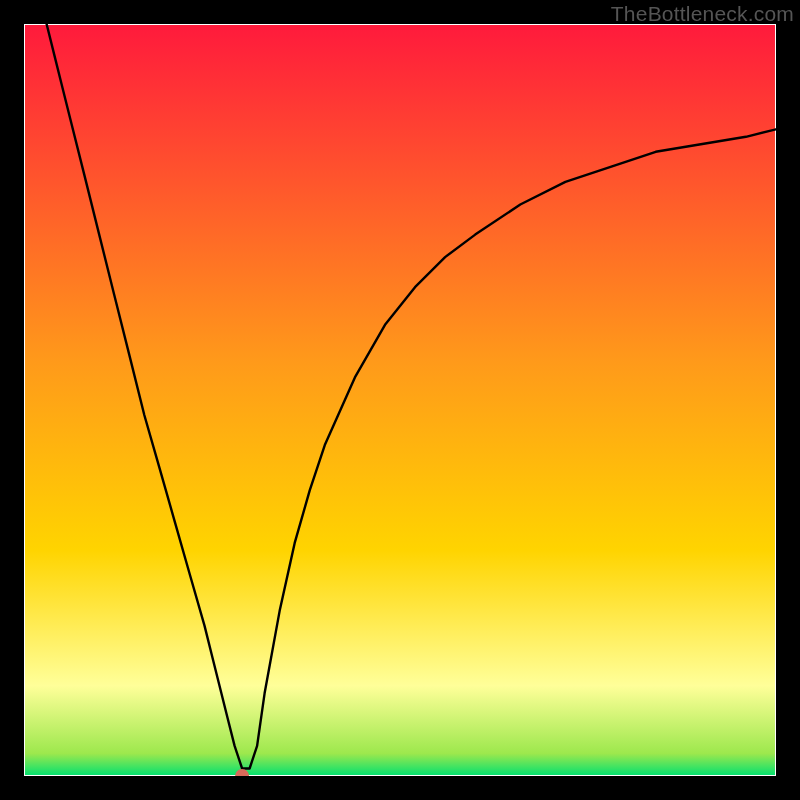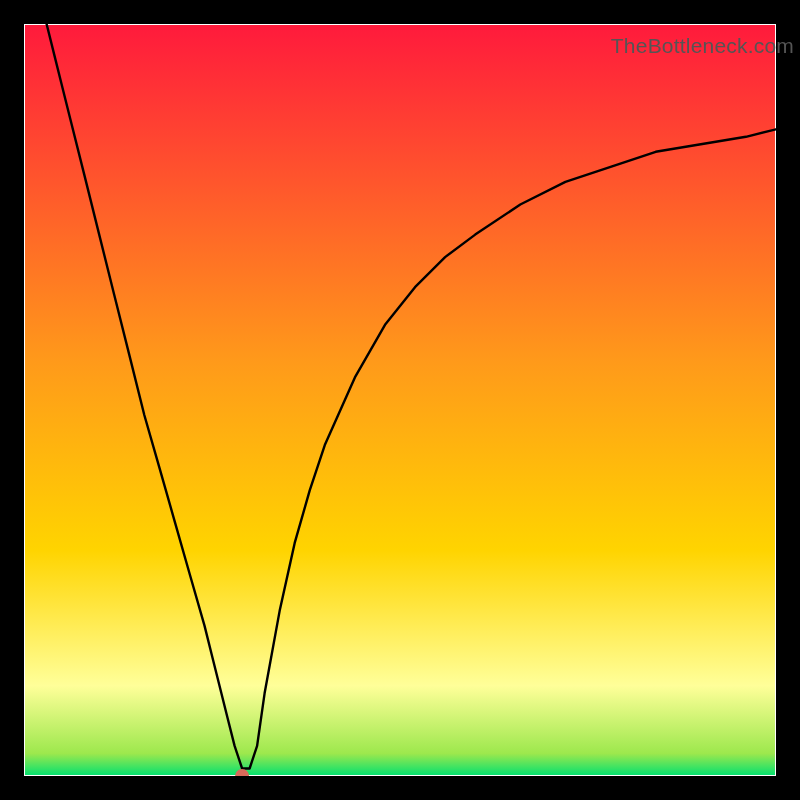--- a/index.html
+++ b/index.html
@@ -28,21 +28,20 @@
   }
   .watermark {
     position: absolute;
     top: 2px;
     right: 6px;
     color: #555;
     font-size: 21px;
     font-weight: 400;
     letter-spacing: 0.2px;
     z-index: 10;
-    margin-top: 32px;
   }
 </style>
 </head>
 <body>
 
 <div class="frame">
   <svg class="plot" viewBox="0 0 752 752" preserveAspectRatio="none">
     <defs>
       <linearGradient id="bg-grad" x1="0" y1="0" x2="0" y2="1">
         <stop id="g0" offset="0%" stop-color="#ff1a3c"></stop>

